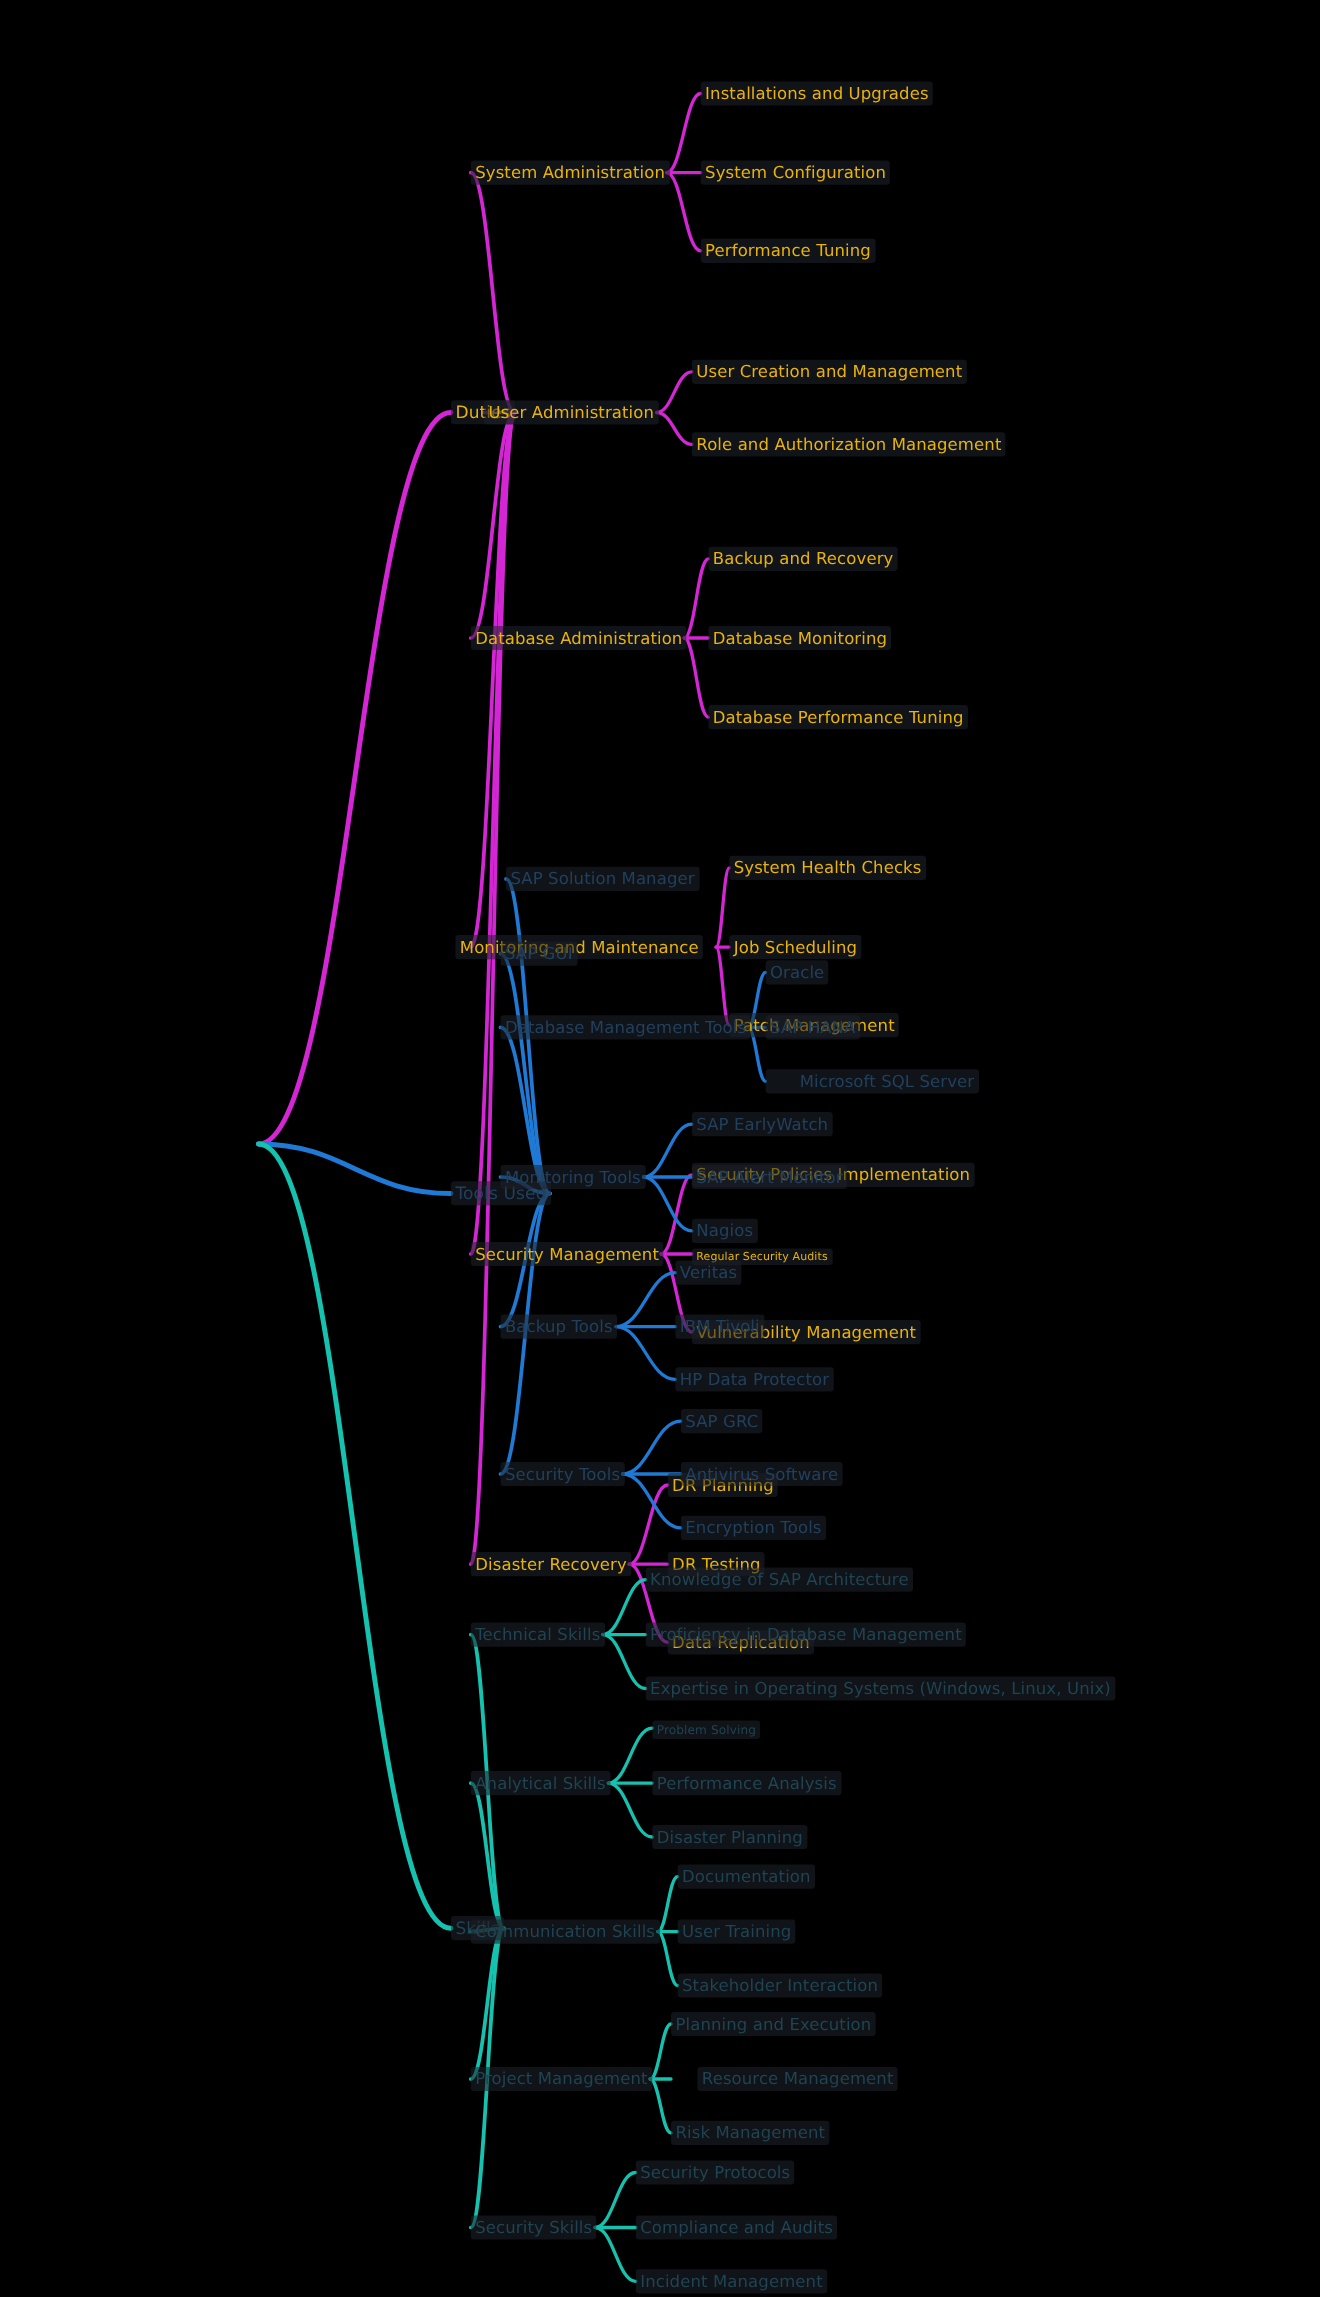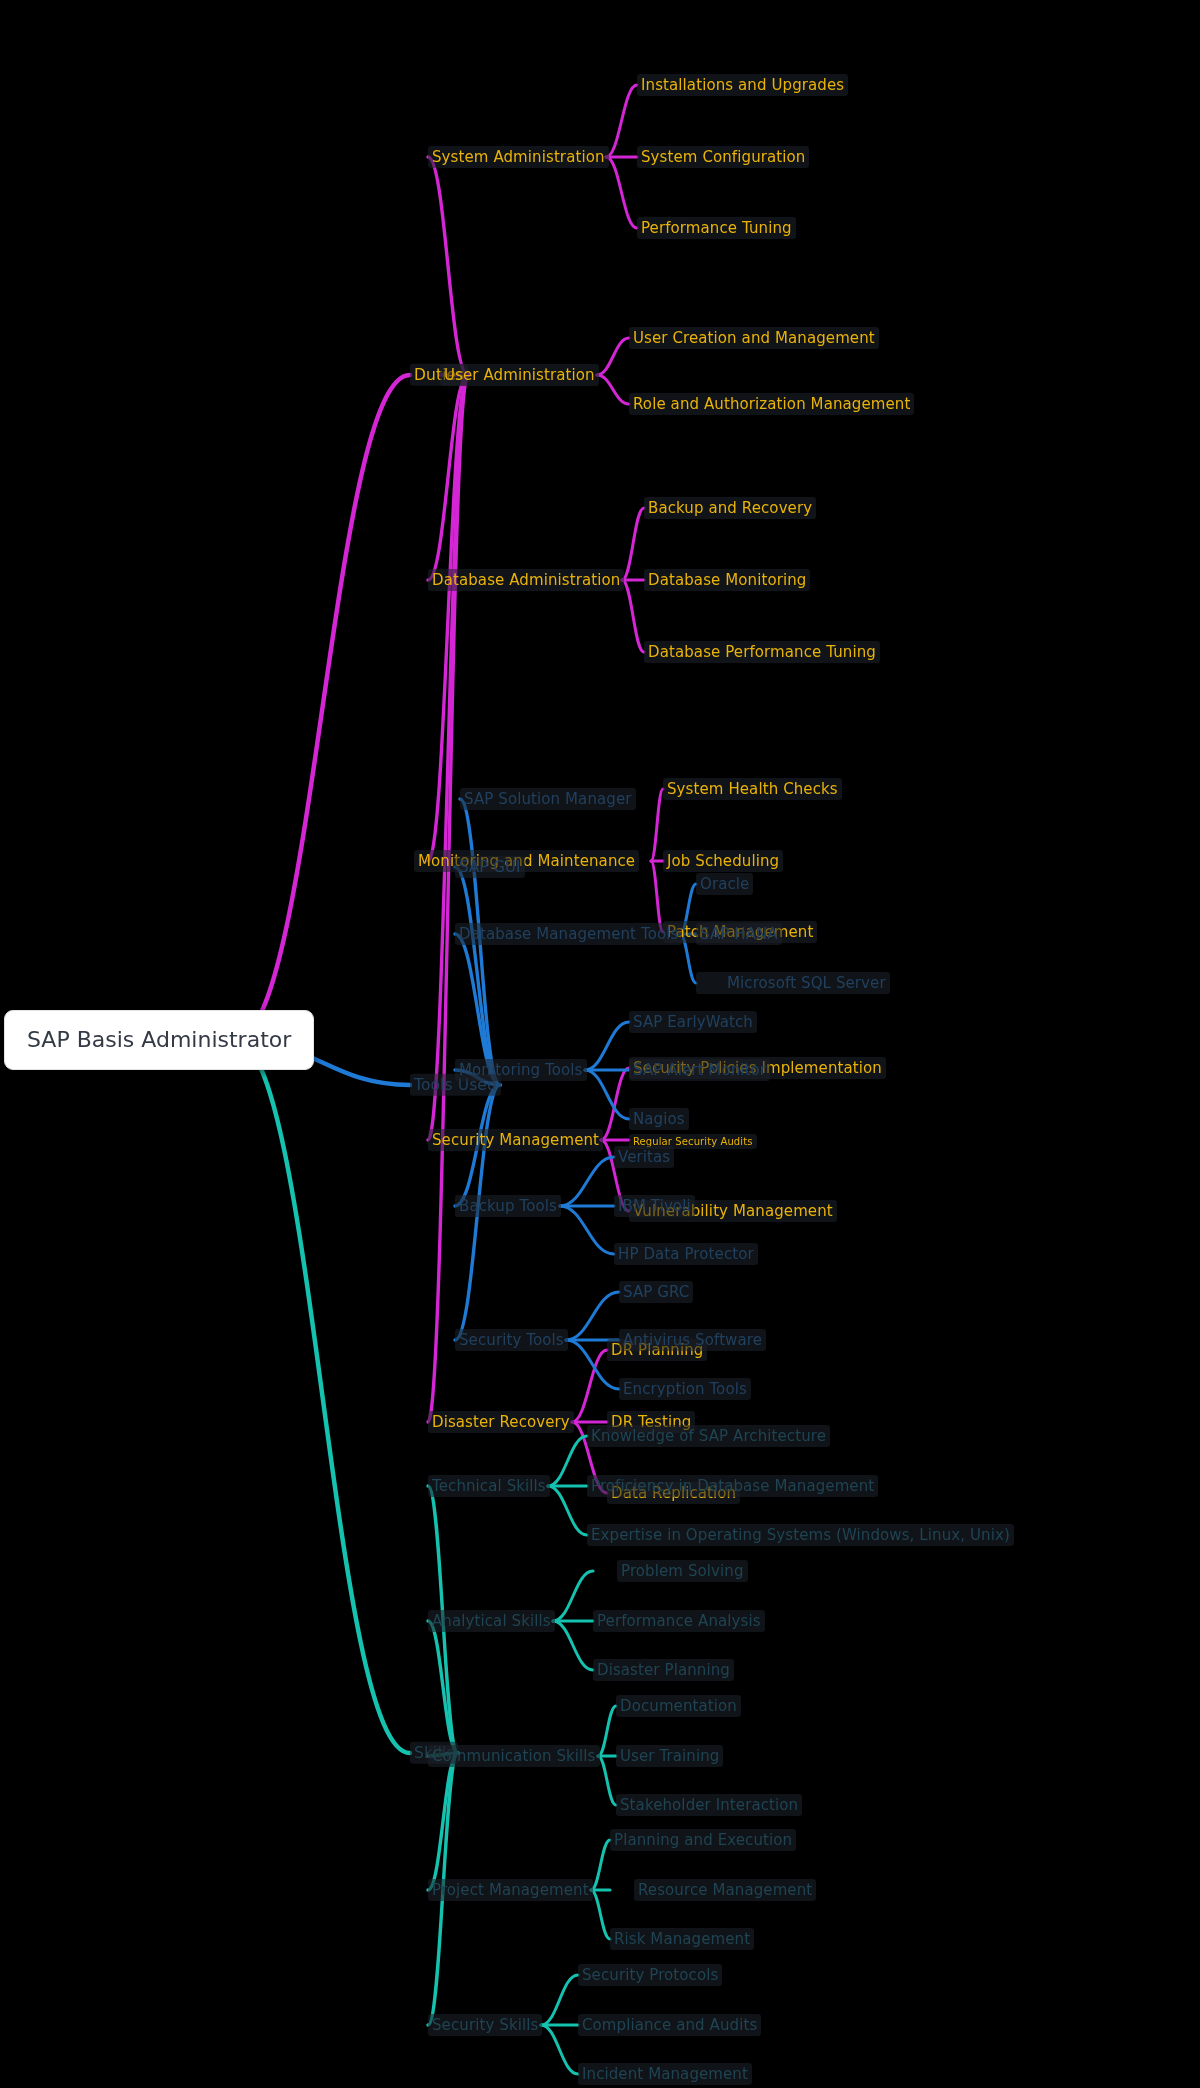--- a/index.html
+++ b/index.html
@@ -162,31 +162,30 @@
       <div class="node" style="left: 455px; top: 1340px;"><span class="lbl tools" style="font-size: 15px;">Security Tools</span></div>
       <div class="node" style="left: 619px; top: 1292px;"><span class="lbl tools" style="font-size: 15px;">SAP GRC</span></div>
       <div class="node" style="left: 619px; top: 1340px;"><span class="lbl tools" style="font-size: 15px;">Antivirus Software</span></div>
       <div class="node" style="left: 619px; top: 1389px;"><span class="lbl tools" style="font-size: 15px;">Encryption Tools</span></div>
       <div class="node" style="left: 410px; top: 1753px;"><span class="lbl lvl1 skills" style="font-size: 15.5px;">Skills</span></div>
       <div class="node" style="left: 428px; top: 1486px;"><span class="lbl skills" style="font-size: 15px;">Technical Skills</span></div>
       <div class="node" style="left: 587px; top: 1436px;"><span class="lbl skills" style="font-size: 15px;">Knowledge of SAP Architecture</span></div>
       <div class="node" style="left: 587px; top: 1486px;"><span class="lbl skills" style="font-size: 15px;">Proficiency in Database Management</span></div>
       <div class="node" style="left: 587px; top: 1535px;"><span class="lbl skills" style="font-size: 15px;">Expertise in Operating Systems (Windows, Linux, Unix)</span></div>
       <div class="node" style="left: 428px; top: 1621px;"><span class="lbl skills" style="font-size: 15px;">Analytical Skills</span></div>
-      <div class="node" style="left: 593px; top: 1571px;"><span class="lbl skills" style="font-size: 15px; margin-left: 24px;">Problem Solving</span></div>
+      <div class="node" style="left: 593px; top: 1571px;"><span class="lbl skills" style="font-size: 11px;">Problem Solving</span></div>
       <div class="node" style="left: 593px; top: 1621px;"><span class="lbl skills" style="font-size: 15px;">Performance Analysis</span></div>
       <div class="node" style="left: 593px; top: 1670px;"><span class="lbl skills" style="font-size: 15px;">Disaster Planning</span></div>
       <div class="node" style="left: 428px; top: 1756px;"><span class="lbl skills" style="font-size: 15px;">Communication Skills</span></div>
       <div class="node" style="left: 616px; top: 1706px;"><span class="lbl skills" style="font-size: 15px;">Documentation</span></div>
       <div class="node" style="left: 616px; top: 1756px;"><span class="lbl skills" style="font-size: 15px;">User Training</span></div>
       <div class="node" style="left: 616px; top: 1805px;"><span class="lbl skills" style="font-size: 15px;">Stakeholder Interaction</span></div>
       <div class="node" style="left: 428px; top: 1890px;"><span class="lbl skills" style="font-size: 15px;">Project Management</span></div>
       <div class="node" style="left: 610px; top: 1840px;"><span class="lbl skills" style="font-size: 15px;">Planning and Execution</span></div>
       <div class="node" style="left: 610px; top: 1890px; padding-left: 24px;"><span class="lbl skills" style="font-size: 15px;">Resource Management</span></div>
       <div class="node" style="left: 610px; top: 1939px;"><span class="lbl skills" style="font-size: 15px;">Risk Management</span></div>
       <div class="node" style="left: 428px; top: 2025px;"><span class="lbl skills" style="font-size: 15px;">Security Skills</span></div>
       <div class="node" style="left: 578px; top: 1975px;"><span class="lbl skills" style="font-size: 15px;">Security Protocols</span></div>
       <div class="node" style="left: 578px; top: 2025px;"><span class="lbl skills" style="font-size: 15px;">Compliance and Audits</span></div>
       <div class="node" style="left: 578px; top: 2074px;"><span class="lbl skills" style="font-size: 15px;">Incident Management</span></div>
     </div>
 
-  <div class="root-node" id="root-node" style="left: 4px; top: 1040px;">SAP Basis Administrator</div>
 </div>
 
 </body></html>

